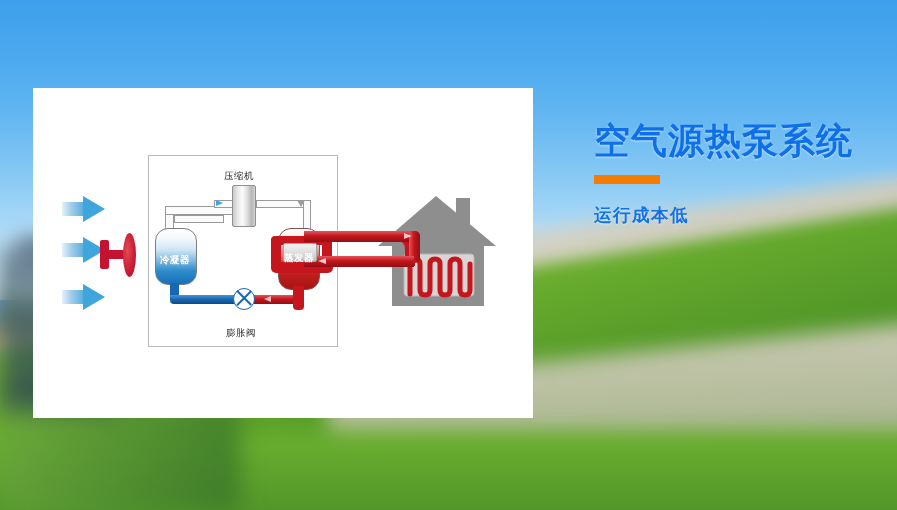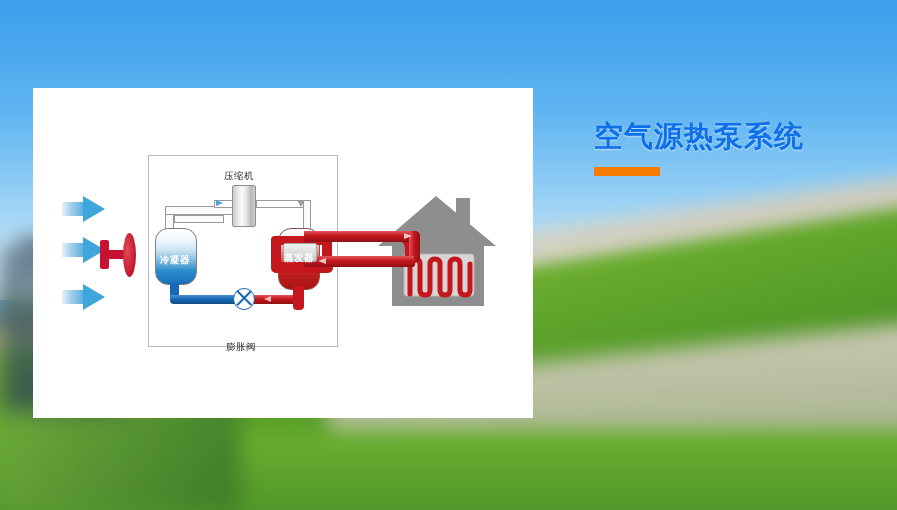--- a/index.html
+++ b/index.html
@@ -238,21 +238,21 @@
   .valve::before { transform: translateX(-50%) rotate(45deg); }
   .valve::after  { transform: translateX(-50%) rotate(-45deg); }
 
   
   #house { position: absolute; left: 378px; top: 196px; width: 120px; height: 112px; z-index: 10; }
 
   
   #textcol { position: absolute; left: 594px; top: 120px; z-index: 20; }
 
   #title {
-    font-size: 29px;
+    font-size: 36px;
     font-weight: bold;
     color: #0e6fe8;
     letter-spacing: 1px;
     line-height: 1.15;
     text-shadow: 0 1px 2px rgba(255,255,255,.55);
     white-space: nowrap;
   }
   #accentbar {
     margin-top: 14px;
     width: 66px; height: 9px;
@@ -347,21 +347,21 @@
   <div class="condenser" style="left:155px; top:228px; width:42px; height:57px;"></div>
   <div class="lbl-white" style="left:160px; top:254px;">冷凝器</div>
 
   <div class="bluepipe" style="left:170px; top:283px; width:9px; height:16px; border-radius:0 0 3px 3px;"></div>
 
   <div style="position:absolute; left:170px; top:295px; width:65px; height:9px;
               background:linear-gradient(180deg,#4c90cf 0%,#1668b4 50%,#0d4b85 100%);
               border-radius:0 0 0 4px; z-index:14;"></div>
 
   <div class="valve" style="left:233px; top:288px;"></div>
-  <div class="lbl" style="left:226px; top:341px;text-align:right;">膨胀阀</div>
+  <div class="lbl" style="left:226px; top:327px;text-align:right;">膨胀阀</div>
 
   <div class="redpipe-grad" style="left:254px; top:295px; width:46px; height:9px;"></div>
   <div style="position:absolute; left:264px; top:296px; width:0; height:0;
               border-top:3px solid transparent; border-bottom:3px solid transparent;
               border-right:7px solid #f0b9bb; z-index:16;"></div>
 
   <div class="evaporator" style="left:278px; top:228px; width:42px; height:62px;"></div>
 
   <div style="position:absolute; left:283px; top:243px; width:34px; height:19px;
               background:linear-gradient(180deg,#f3f3f3,#d9d9d9 60%,#bdbdbd);
@@ -402,15 +402,16 @@
                Q52,63 57,63 Q62,63 62,68 L62,94 Q62,99 67,99 Q72,99 72,94 L72,68
                Q72,63 77,63 Q82,63 82,68 L82,94 Q82,99 87,99 Q92,99 92,94 L92,68" fill="none" stroke="#c4161c" stroke-width="5" stroke-linecap="round"></path>
 
       <path d="M0,40 L18,40 Q32,40 32,54 L32,70" fill="none" stroke="#c4161c" stroke-width="10" stroke-linecap="butt"></path>
     </svg>
   </div>
 
   <div id="textcol">
     <div id="title">空气源热泵系统</div>
     <div id="accentbar"></div>
+    <div class="feature">运行成本低</div>
   </div>
 
 </div>
 
 </body></html>

